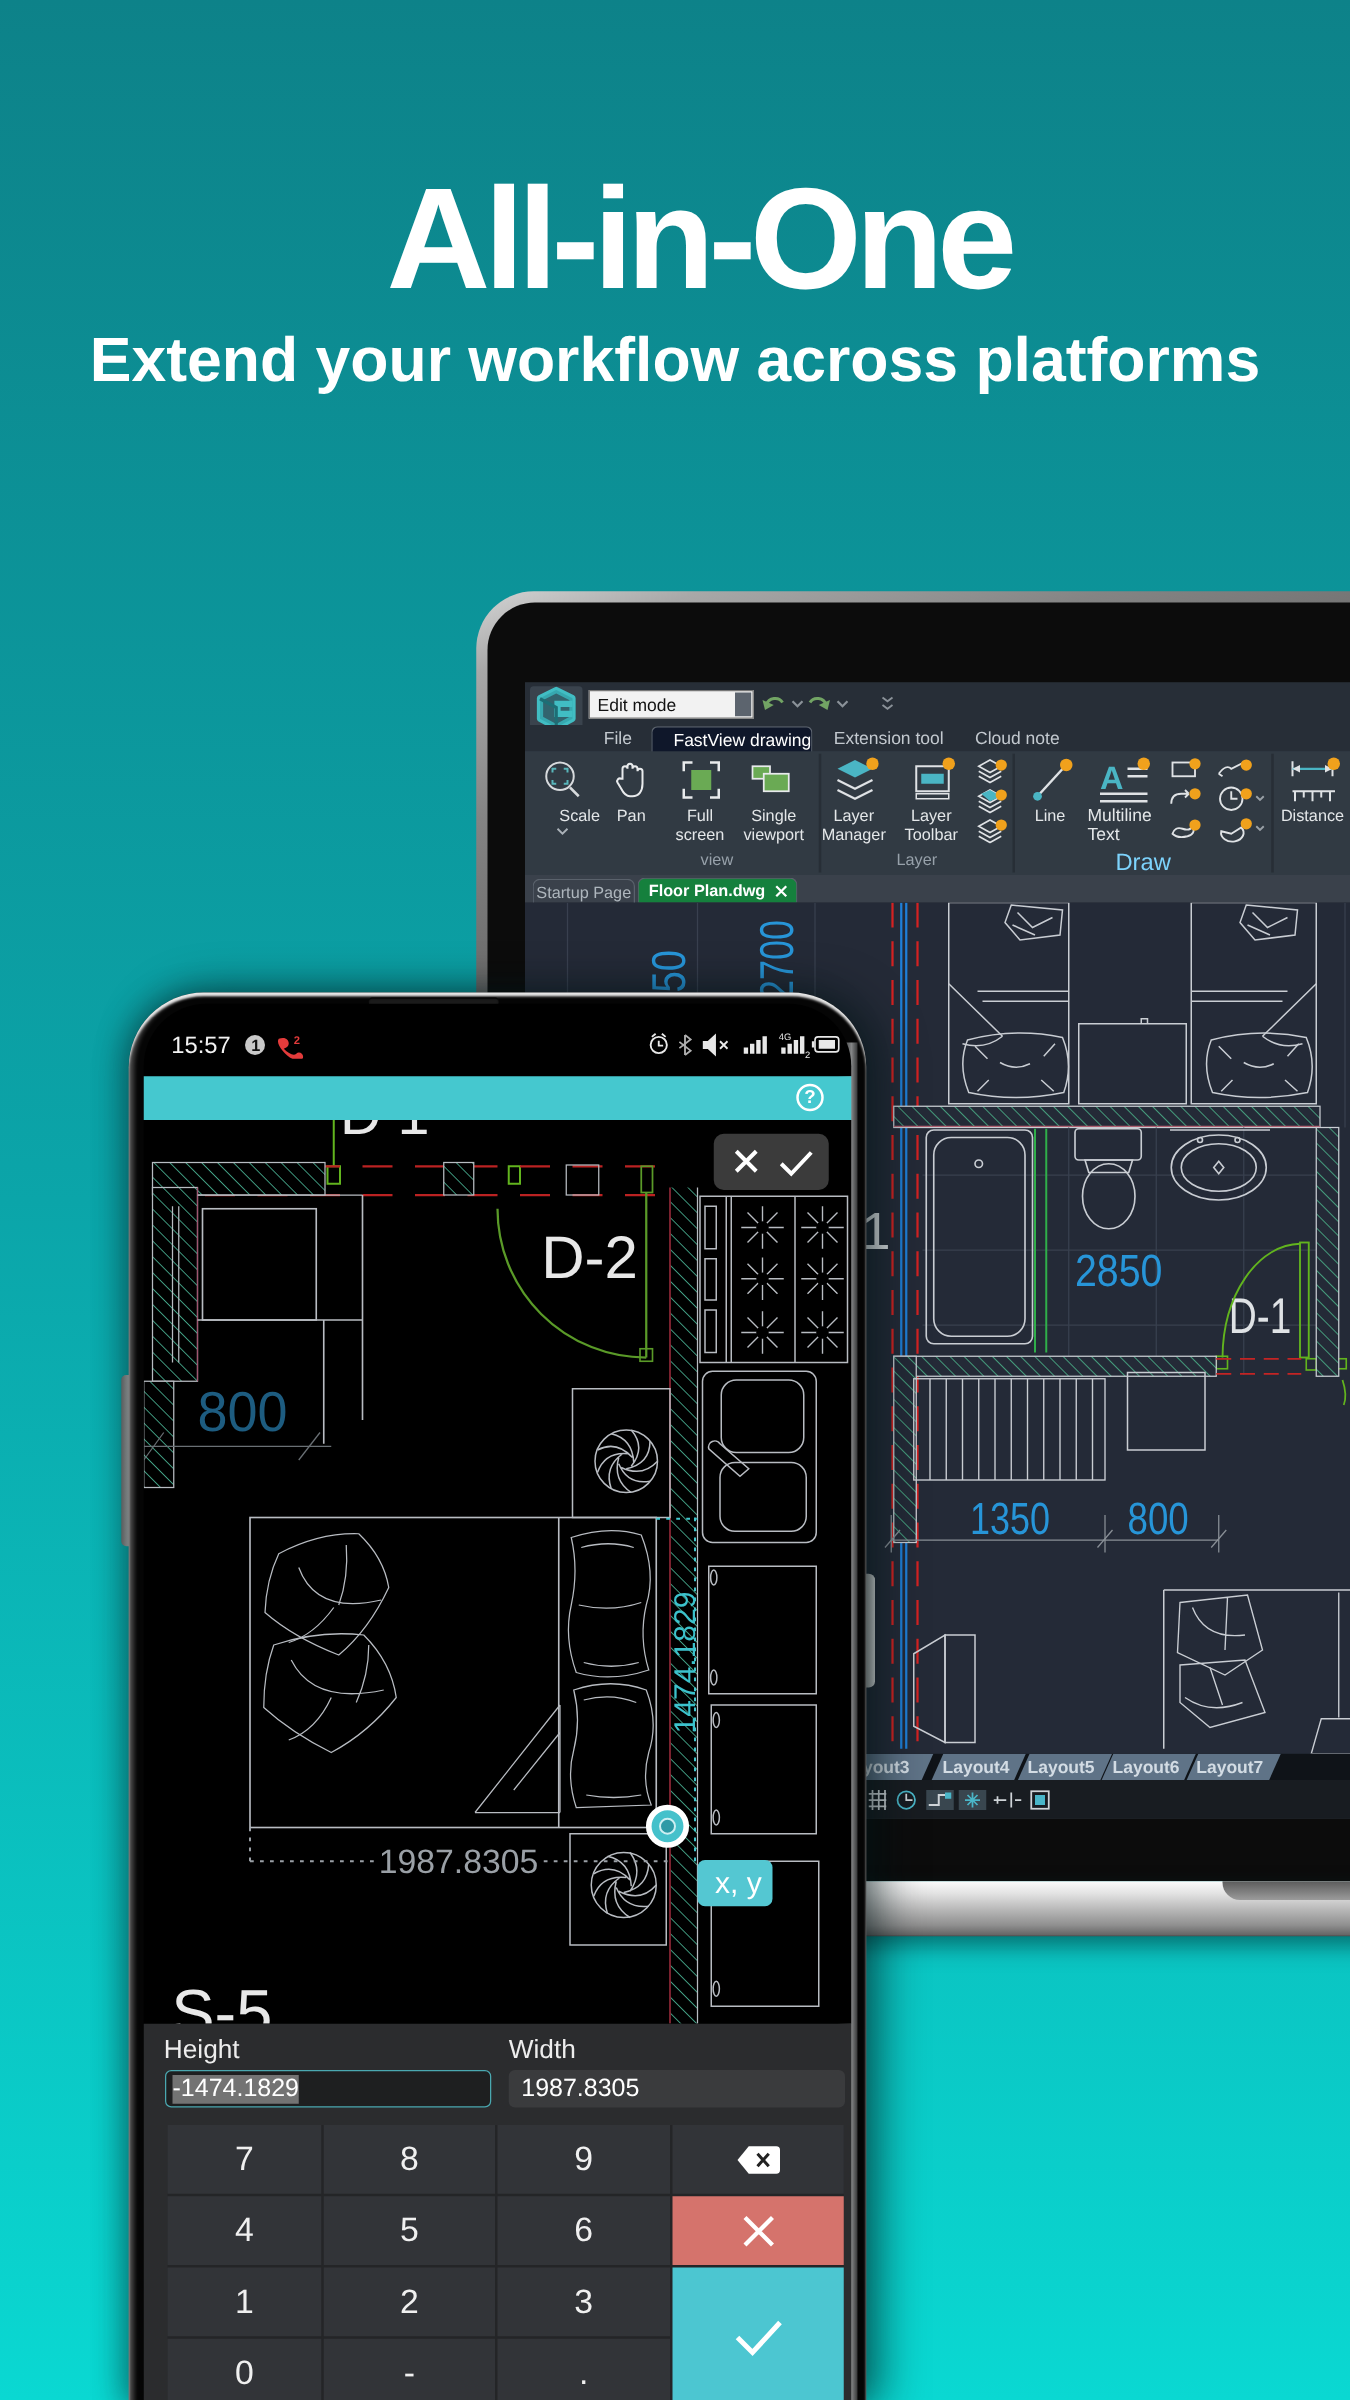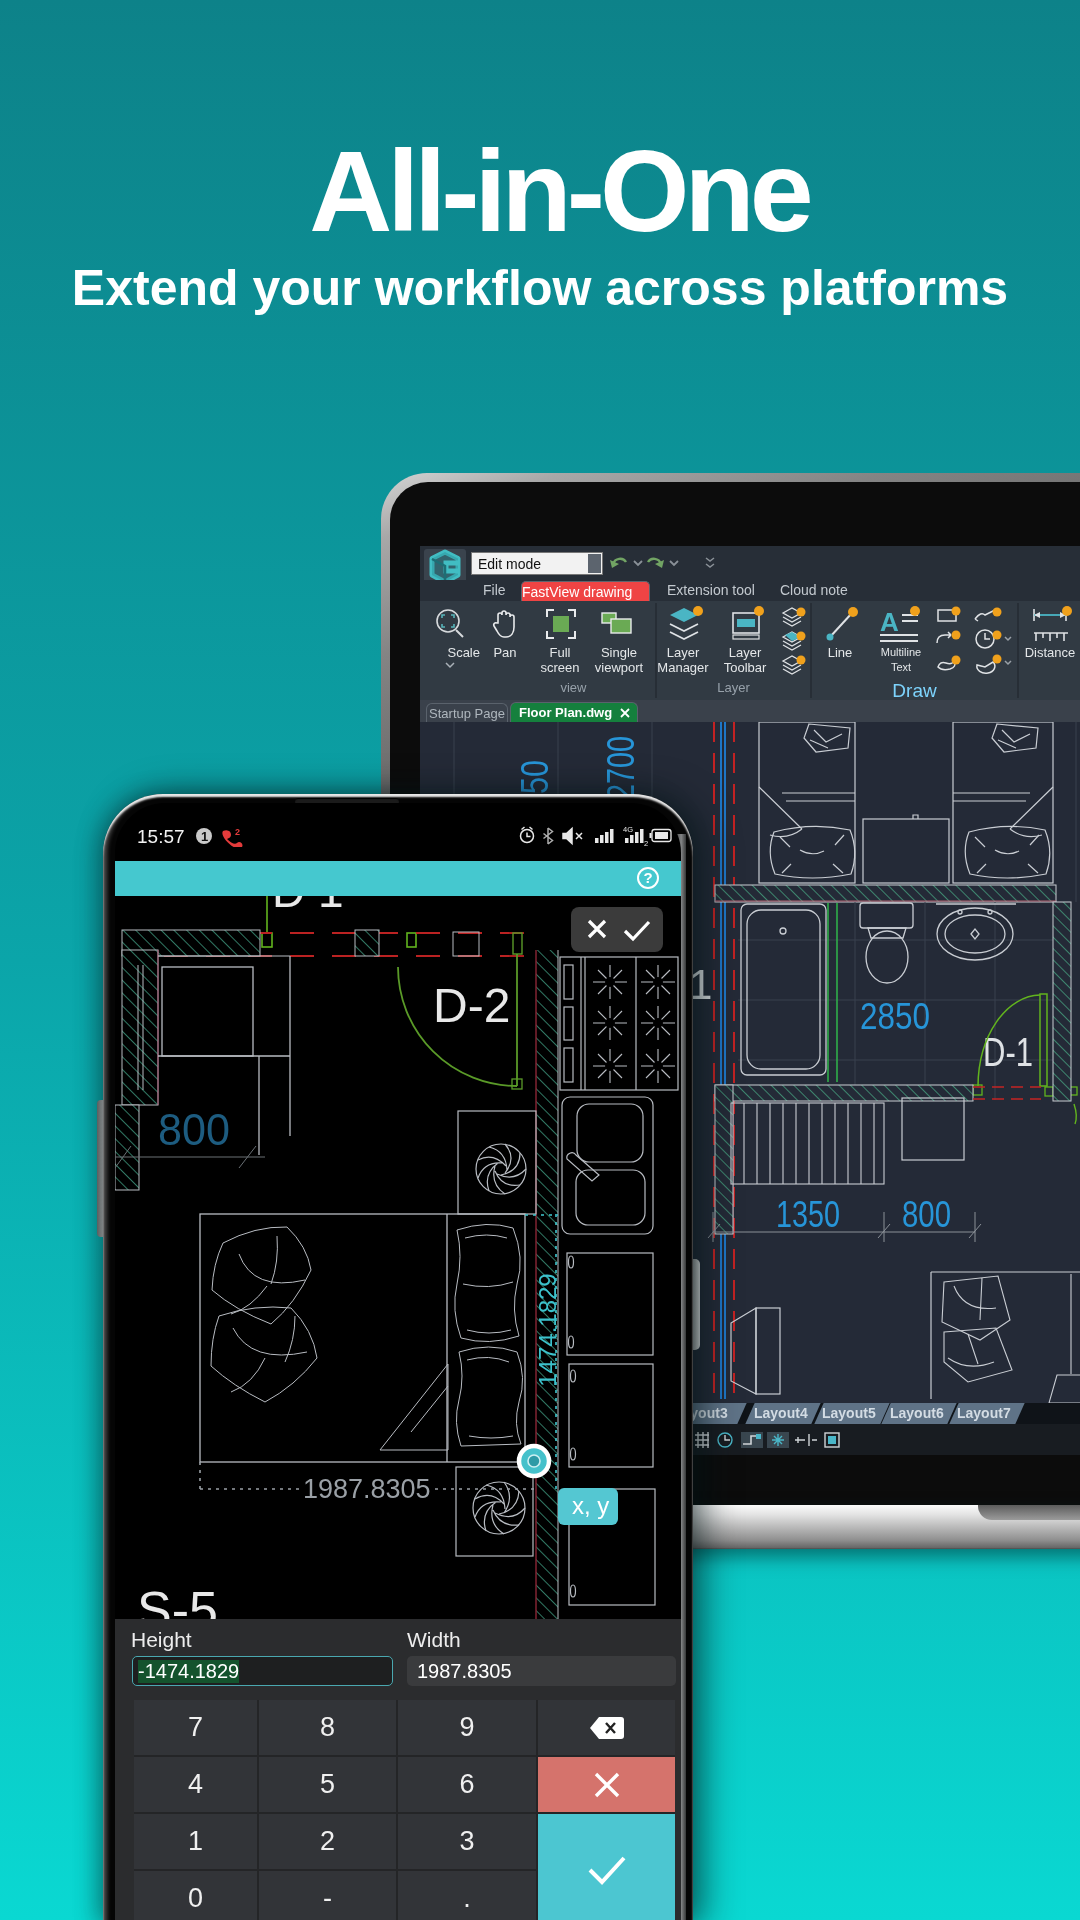--- a/index.html
+++ b/index.html
@@ -44,21 +44,21 @@
       <path d="M53 10 C51 4 43 3 40 8" stroke="#72a464" stroke-width="2.4" fill="none"></path>
       <path d="M56 6 L54 14 L47 10 Z" fill="#72a464"></path>
       <path d="M62 7 l4 4 4-4" stroke="#8a9198" stroke-width="1.8" fill="none"></path>
       <path d="M98 4 l4 3 4-3 M98 10 l4 3 4-3" stroke="#8a9198" stroke-width="1.5" fill="none"></path>
     </svg>
 
     <div class="abs" style="left:0;top:34px;width:100%;height:21px;background:#272e37;color:#c3c9cf;font-size:14px;">
 
       <span class="abs" style="left:63px;top:2px;">File</span>
 
-      <div class="abs" style="left:101px;top:1px;width:127px;height:20px;background:#ef4444;border:1px solid #5d656f;border-bottom:none;border-radius:5px 5px 0 0;color:#fff;text-align:left;line-height:20px;">FastView drawing</div>
+      <div class="abs" style="left:101px;top:1px;width:127px;height:20px;background:#0f172a;border:1px solid #5d656f;border-bottom:none;border-radius:5px 5px 0 0;color:#fff;text-align:right;line-height:20px;">FastView drawing</div>
 
       <span class="abs" style="left:247px;top:2px;">Extension tool</span>
 
       <span class="abs" style="left:360px;top:2px;">Cloud note</span>
     </div>
 
     <div class="abs" style="left:0;top:55px;width:100%;height:99px;background:#313a43;" id="ribbon">
       <div class="abs" style="left:235px;top:2px;width:2px;height:95px;background:#272e36;"></div>
       <div class="abs" style="left:390px;top:2px;width:2px;height:95px;background:#272e36;"></div>
       <div class="abs" style="left:597px;top:2px;width:2px;height:95px;background:#272e36;"></div>
@@ -132,21 +132,21 @@
       <svg class="abs" style="left:458px;top:4px;" width="44" height="40" viewBox="0 0 44 40">
         <text x="2" y="26" font-size="26" font-weight="bold" fill="#4ab5c4" font-family="Liberation Sans">A</text>
         <g stroke="#dfe2e5" stroke-width="2">
           <line x1="24" y1="10" x2="40" y2="10"></line>
             <line x1="24" y1="16" x2="40" y2="16"></line>
           <line x1="2" y1="30" x2="40" y2="30"></line>
             <line x1="2" y1="36" x2="40" y2="36"></line>
         </g>
         <circle cx="37" cy="6" r="5" fill="#f0a11c"></circle>
       </svg>
-      <div class="abs" style="left:450px;top:44px;width:62px;text-align:center;color:#e4e7e9;font-size:11px;line-height:15px;">Multiline<br>Text</div>
+      <div class="abs" style="left:450px;top:44px;width:62px;color:#e4e7e9;font-size:14px;line-height:15px;">Multiline<br>Text</div>
 
       <svg class="abs" style="left:514px;top:4px;" width="30" height="72" viewBox="0 0 30 72">
         <rect x="4" y="5" width="18" height="11" stroke="#dfe2e5" stroke-width="1.5" fill="none"></rect>
         <path d="M3 38 q0 -8 8 -8 h6 M17 30 l-3 -3 m3 3 l-3 3" stroke="#dfe2e5" stroke-width="1.5" fill="none"></path>
         <path d="M4 62 q2 -6 8 -4 q6 2 8 -2 q3 6 -4 8 q-8 2 -12 -2 Z" stroke="#dfe2e5" stroke-width="1.5" fill="none"></path>
         <circle cx="22" cy="6" r="4.5" fill="#f0a11c"></circle>
         <circle cx="22" cy="30" r="4.5" fill="#f0a11c"></circle>
         <circle cx="22" cy="55" r="4.5" fill="#f0a11c"></circle>
       </svg>
 
@@ -608,21 +608,21 @@
     </svg>
   </div>
 
   <div class="abs" style="left:12px;top:825px;width:566px;height:305px;background:#2b2c2e;">
 
     <div class="abs" style="left:16px;top:9px;color:#ededed;font-size:21px;">Height</div>
 
     <div class="abs" style="left:292px;top:9px;color:#ededed;font-size:21px;">Width</div>
 
     <div class="abs" style="left:17px;top:37px;width:261px;height:30px;background:#1e1f20;border:1.5px solid #4aa8b0;border-radius:5px;box-sizing:border-box;">
-      <span style="position:absolute;left:5px;top:3px;font-size:20px;color:#fff;background:#14532d;">-1474.1829</span>
+      <span style="position:absolute;left:5px;top:3px;font-size:20px;color:#fff;background:#737373;">-1474.1829</span>
     </div>
 
     <div class="abs" style="left:292px;top:37px;width:269px;height:30px;background:#3a3b3d;border-radius:5px;">
       <span style="position:absolute;left:10px;top:4px;font-size:20px;color:#fff;">1987.8305</span>
     </div>
 
     <div class="abs" style="left:19px;top:81px;width:541px;height:224px;background:#242527;">
 
       <div class="abs key" style="left:0px;top:0px;width:123px;height:55px;">7</div>
 

